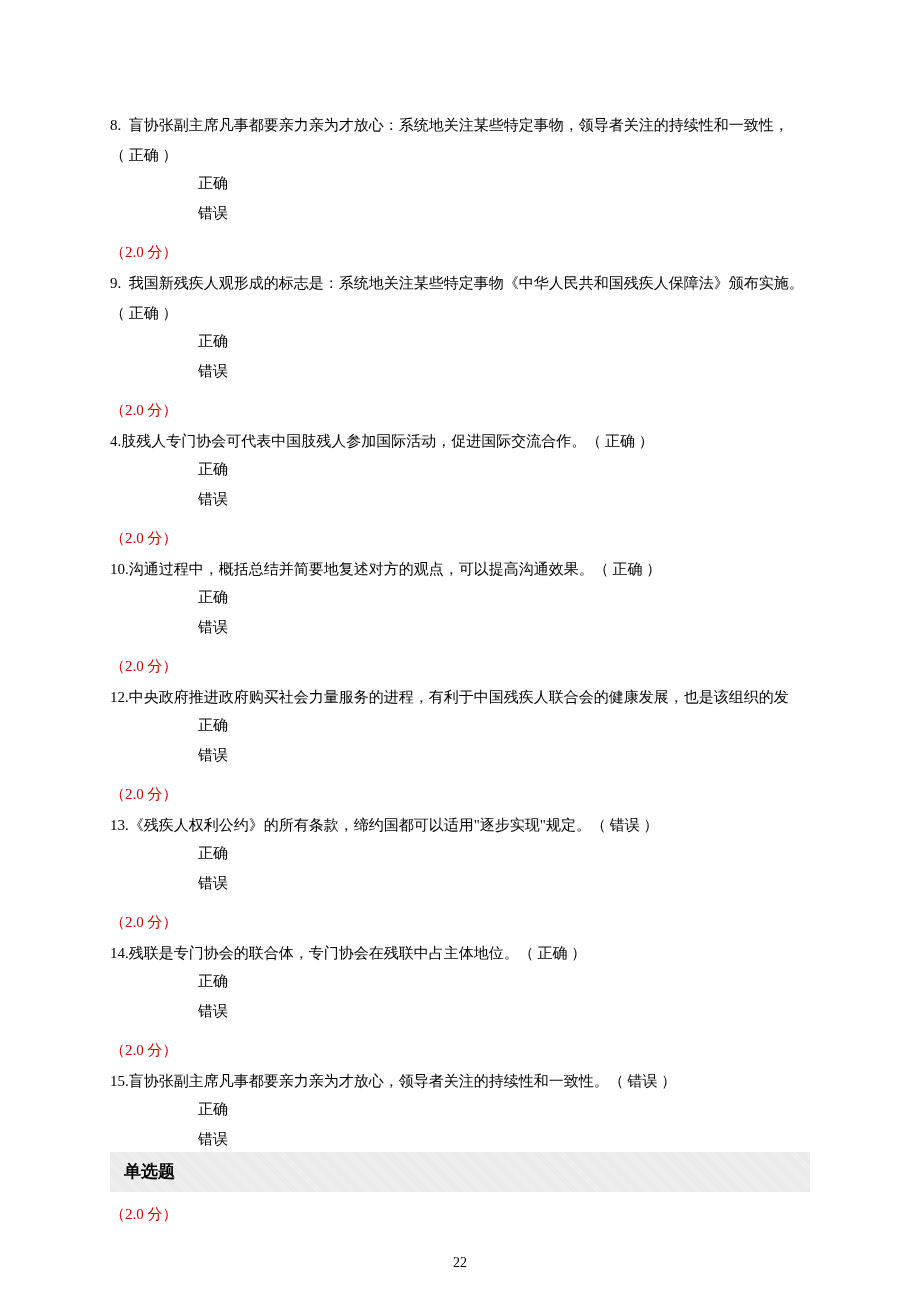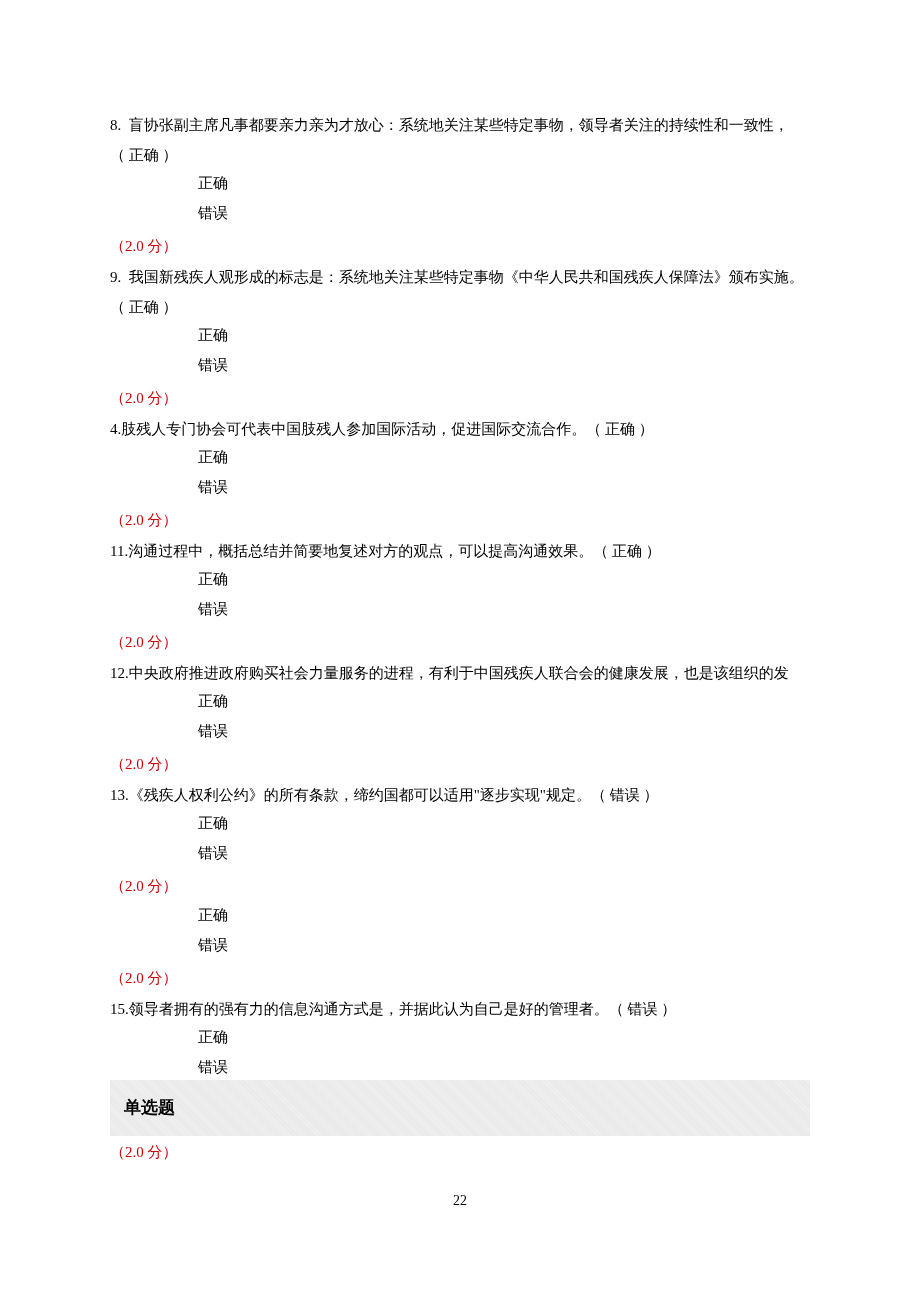--- a/index.html
+++ b/index.html
@@ -14,30 +14,30 @@
   }
   .question { margin-bottom: 0; }
   .q-text { }
   .q-answer-line { }
   .option {
     padding-left: 88px;
     font-family: Liberation Mono, monospace;
   }
   .points {
     color: #c00;
-    margin-top: 1px;
+    margin-top: 7px;
     margin-bottom: 1px;
   }
   .section-heading {
     background: #eee;
     background-image: repeating-linear-gradient(45deg, #e8e8e8, #e8e8e8 1px, #f0f0f0 1px, #f0f0f0 2px);
     font-family: "SimHei", "黑体", sans-serif;
     font-weight: bold;
     font-size: 17px;
-    padding: 11px 14px;
+    padding: 3px 14px;
     display: inline-block;
     width: 100%;
     margin-top: -4px;
   }
   .page-num {
     text-align: center;
     margin-top: 20px;
     font-size: 14px;
   }
 </style>
@@ -74,21 +74,21 @@
     <span>4.</span><span>肢残人专门协会可代表中国肢残人参加国际活动，促进国际交流合作。（   正确   ）</span>
   </div>
   <div class="option">正确</div>
   <div class="option">错误</div>
   <div class="points">（2.0 分）</div>
 </div>
 
 
 <div class="question">
   <div class="q-text">
-    <span>11.</span><span>沟通过程中，概括总结并简要地复述对方的观点，可以提高沟通效果。（   正确   ）</span>
+    <span>10.</span><span>沟通过程中，概括总结并简要地复述对方的观点，可以提高沟通效果。（   正确   ）</span>
   </div>
   <div class="option">正确</div>
   <div class="option">错误</div>
   <div class="points">（2.0 分）</div>
 </div>
 
 
 <div class="question">
   <div class="q-text">
     <span>12.</span><span>中央政府推进政府购买社会力量服务的进程，有利于中国残疾人联合会的健康发展，也是该组织的发</span>
@@ -103,29 +103,32 @@
   <div class="q-text">
     <span>13.</span><span>《残疾人权利公约》的所有条款，缔约国都可以适用"逐步实现"规定。（   错误   ）</span>
   </div>
   <div class="option">正确</div>
   <div class="option">错误</div>
   <div class="points">（2.0 分）</div>
 </div>
 
 
 <div class="question">
+  <div class="q-text">
+    <span>14.</span><span>残联是专门协会的联合体，专门协会在残联中占主体地位。（   正确   ）</span>
+  </div>
   <div class="option">正确</div>
   <div class="option">错误</div>
   <div class="points">（2.0 分）</div>
 </div>
 
 
 <div class="question">
   <div class="q-text">
-    <span>15.</span><span>领导者拥有的强有力的信息沟通方式是，并据此认为自己是好的管理者。（ 错误    ）</span>
+    <span>15.</span><span>盲协张副主席凡事都要亲力亲为才放心，领导者关注的持续性和一致性。（ 错误    ）</span>
   </div>
   <div class="option">正确</div>
   <div class="option">错误</div>
 </div>
 
 
 <div class="section-heading">
   <span>单选题</span>
 </div>
 

